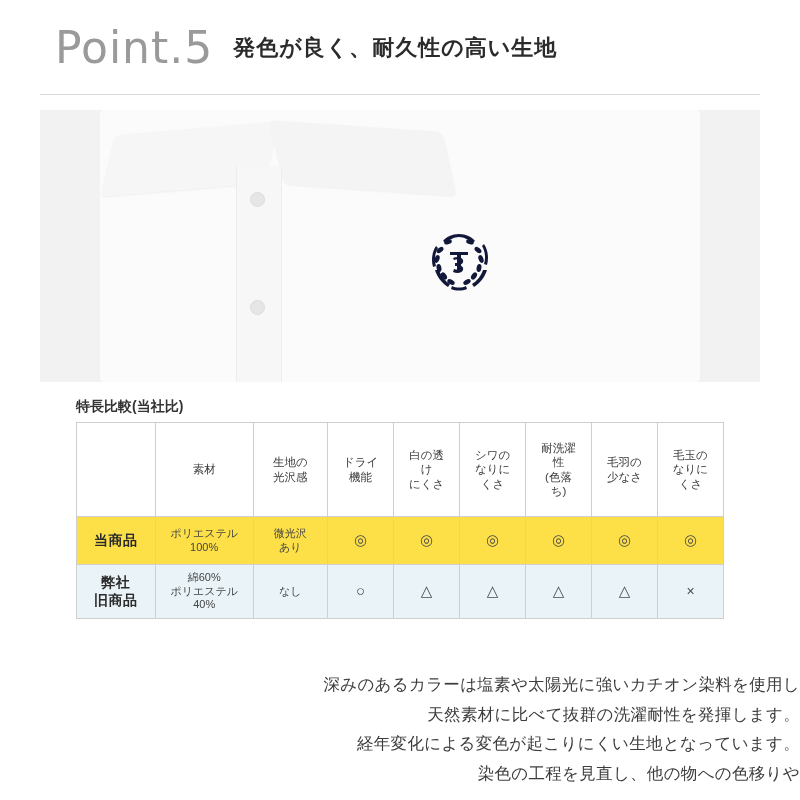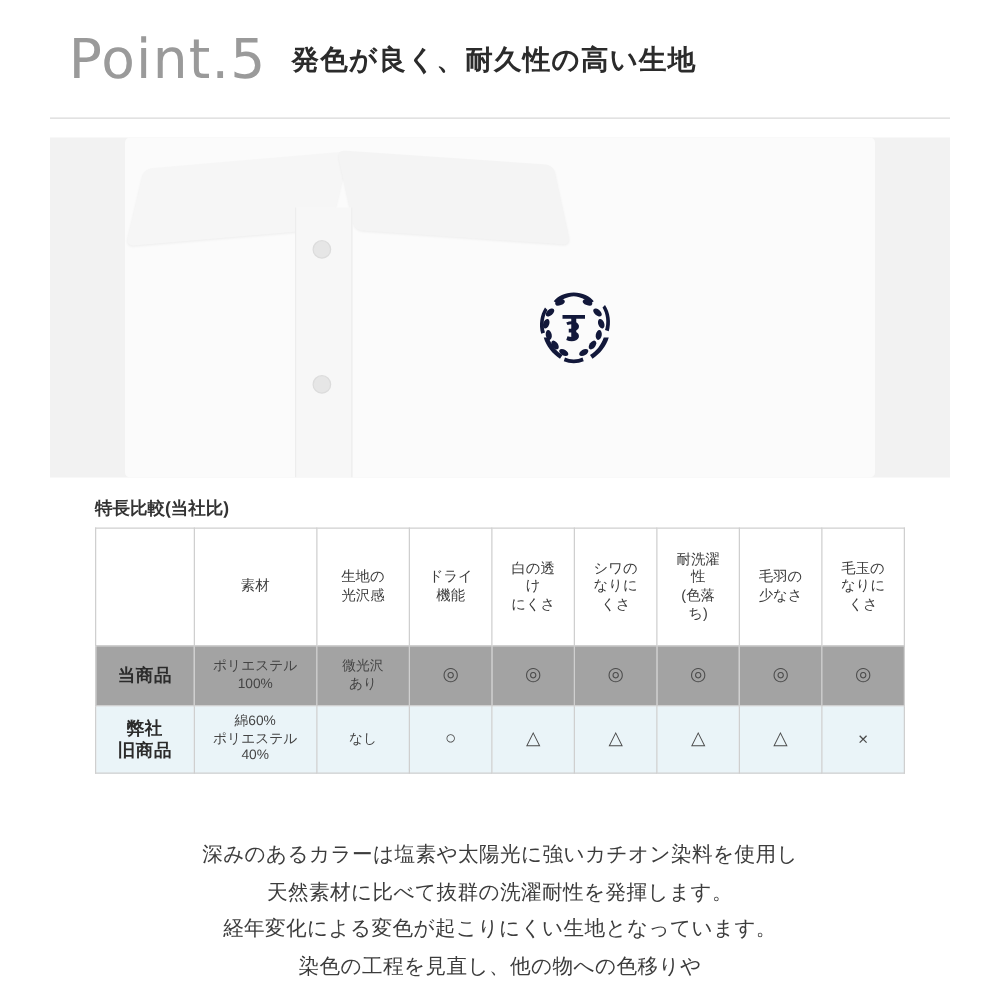--- a/index.html
+++ b/index.html
@@ -133,42 +133,42 @@
     height: 94px;
     font-size: 11.5px;
     color: #3a3a3a;
     background: #ffffff;
   }
   .col-label { width: 74px; }
   .col-mat   { width: 92px; margin-left: 20px; }
   .col-glo   { width: 70px; }
   .col-rest  { width: 62px; }
 
-  .row-ours td { background: #a3a3a3; height: 48px; }
+  .row-ours td { background: #fde047; height: 48px; }
   .row-old  td { background: #eaf4f8; height: 54px; }
 
   .rowhead {
     font-size: 14px !important;
     font-weight: 700 !important;
     color: #2b2b2b;
     letter-spacing: 0.5px;
   }
   .mark {
     font-size: 15px;
     color: #4c4c4c;
     line-height: 1;
   }
   .mark-x { font-size: 14px; }
 
   
   .footer-copy {
     position: absolute;
     left: 0; top: 672px;
     width: 800px;
-    text-align: center;
+    text-align: right;
   }
   .footer-copy p {
     margin: 0 0 4px 0;
     font-size: 16.5px;
     color: #3c3c3c;
     line-height: 1.55;
     letter-spacing: 0.3px;
   }
 </style>
 </head>

